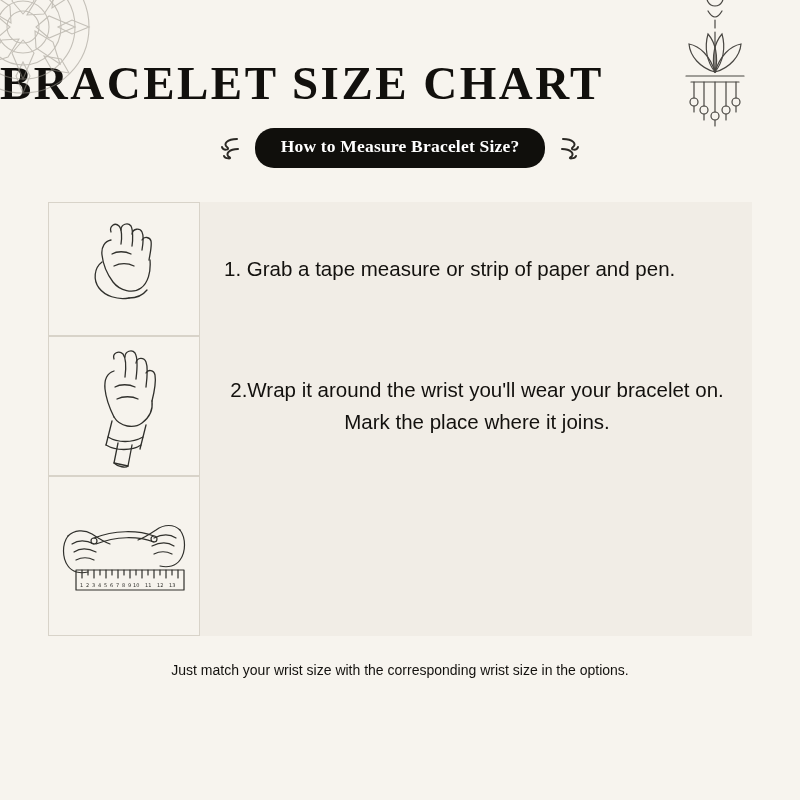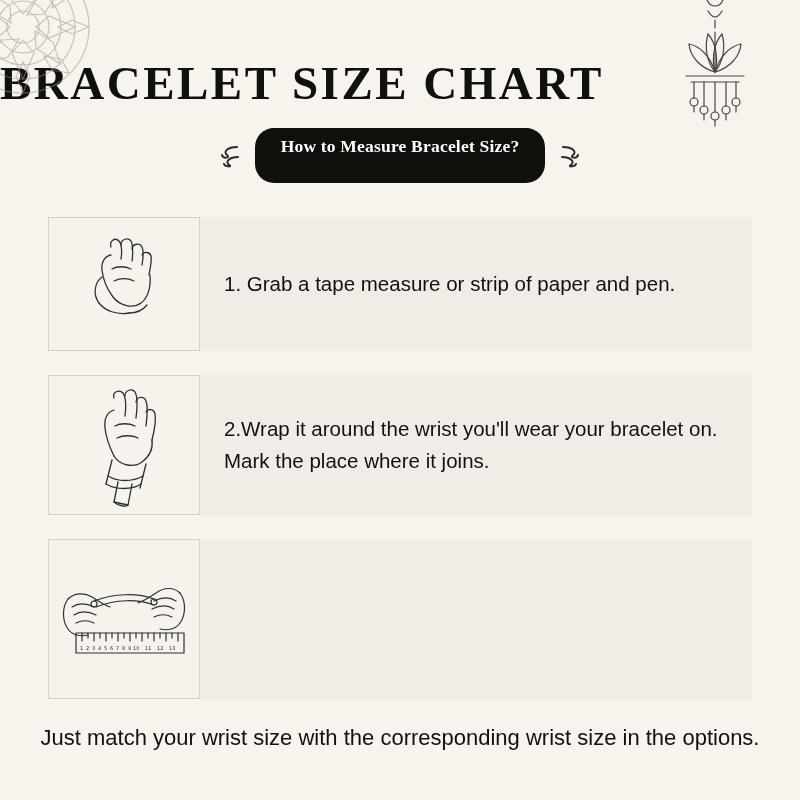--- a/index.html
+++ b/index.html
@@ -57,34 +57,34 @@
   }
   .swirl {
     width: 26px;
     height: 26px;
     opacity: 0.9;
   }
   .subtitle-pill {
     background: #100f0c;
     color: #ffffff;
     border-radius: 19px;
-    padding: 8px 26px 26px 26px;
+    padding: 8px 26px 11px 26px;
     font-family: "Liberation Serif", serif;
     font-weight: 700;
     font-size: 17.5px;
     letter-spacing: 0.2px;
     white-space: nowrap;
   }
 
   
   .steps {
     margin: 34px 48px 0 48px;
     display: flex;
     flex-direction: column;
-    gap: 24px;
+    text-align: center;
   }
   .step {
     background: #f1ede6;
     display: flex;
     align-items: stretch;
     min-height: 128px;
   }
   .step .thumb {
     width: 152px;
     flex: 0 0 152px;
@@ -104,21 +104,21 @@
     font-size: 20.5px;
     line-height: 1.55;
     color: #13110e;
   }
   .step.s1 { min-height: 134px; }
   .step.s2 { min-height: 140px; }
   .step.s3 { min-height: 160px; }
 
   .footer-note {
     text-align: center;
-    font-size: 22px;
+    font-size: 14px;
     color: #13110e;
     margin-top: 26px;
   }
 </style>
 </head>
 <body>
 
 <svg class="mandala" viewBox="0 0 150 150">
   <g stroke="#9a958b" fill="none" stroke-width="1.1">
     <circle cx="75" cy="75" r="16"></circle>

